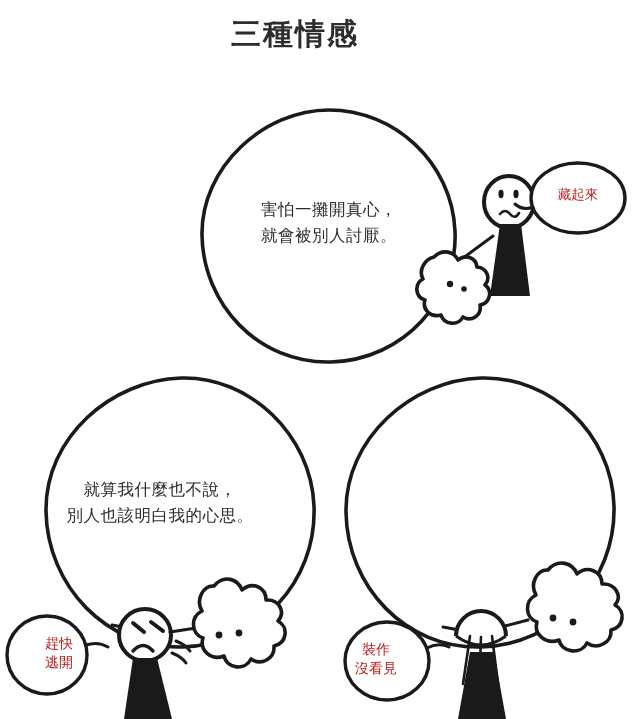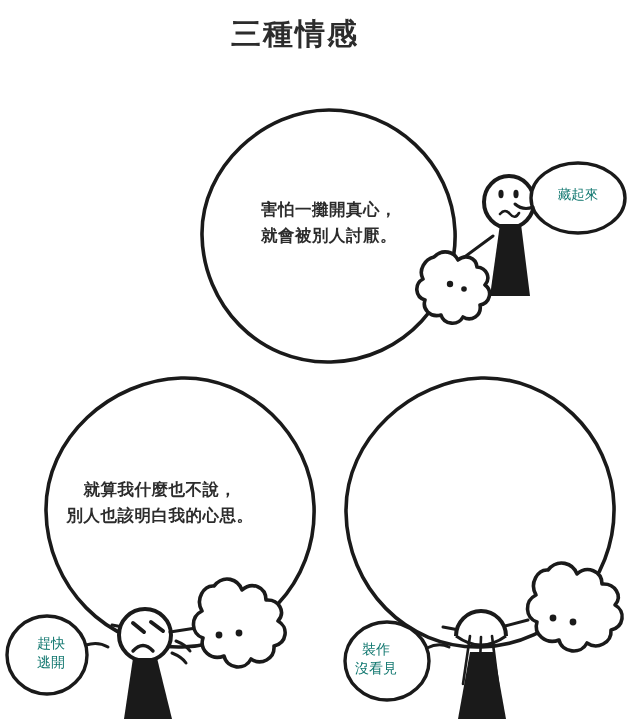--- a/index.html
+++ b/index.html
@@ -37,41 +37,41 @@
     left: 0;
     top: 0;
     width: 636px;
     height: 719px;
   }
   .circle-text {
     position: absolute;
     text-align: center;
     color: #2c2c2c;
     font-size: 16.5px;
-    font-weight: bold;
+    font-weight: normal;
     line-height: 1.55;
     letter-spacing: 0.5px;
     font-family: "DejaVu Sans", "Liberation Sans", sans-serif;
     white-space: pre-line;
   }
   #circle-text-fear   { left: 203px; top: 197px; width: 252px; }
   #circle-text-expect { left: 24px;  top: 477px; width: 272px; }
   #circle-text-unaware{ left: 360px; top: 470px; width: 252px; }
 
   .bubble-text {
     position: absolute;
     text-align: center;
-    color: #0f766e;
+    color: #b91c1c;
     font-size: 14px;
     line-height: 1.35;
     font-family: "DejaVu Sans", "Liberation Sans", sans-serif;
     white-space: pre-line;
   }
   #bubble-text-hide     { left: 540px; top: 185px; width: 76px; font-size: 13.5px; }
-  #bubble-text-runaway  { left: 16px;  top: 634px; width: 70px; }
+  #bubble-text-runaway  { left: 24px;  top: 634px; width: 70px; }
   #bubble-text-ignore   { left: 338px; top: 640px; width: 76px; }
 </style>
 </head>
 <body>
 
 <div id="diagram-root">
 
   <div class="page-title">三種情感</div>
 
   <svg class="art" viewBox="0 0 636 719" xmlns="http://www.w3.org/2000/svg">

